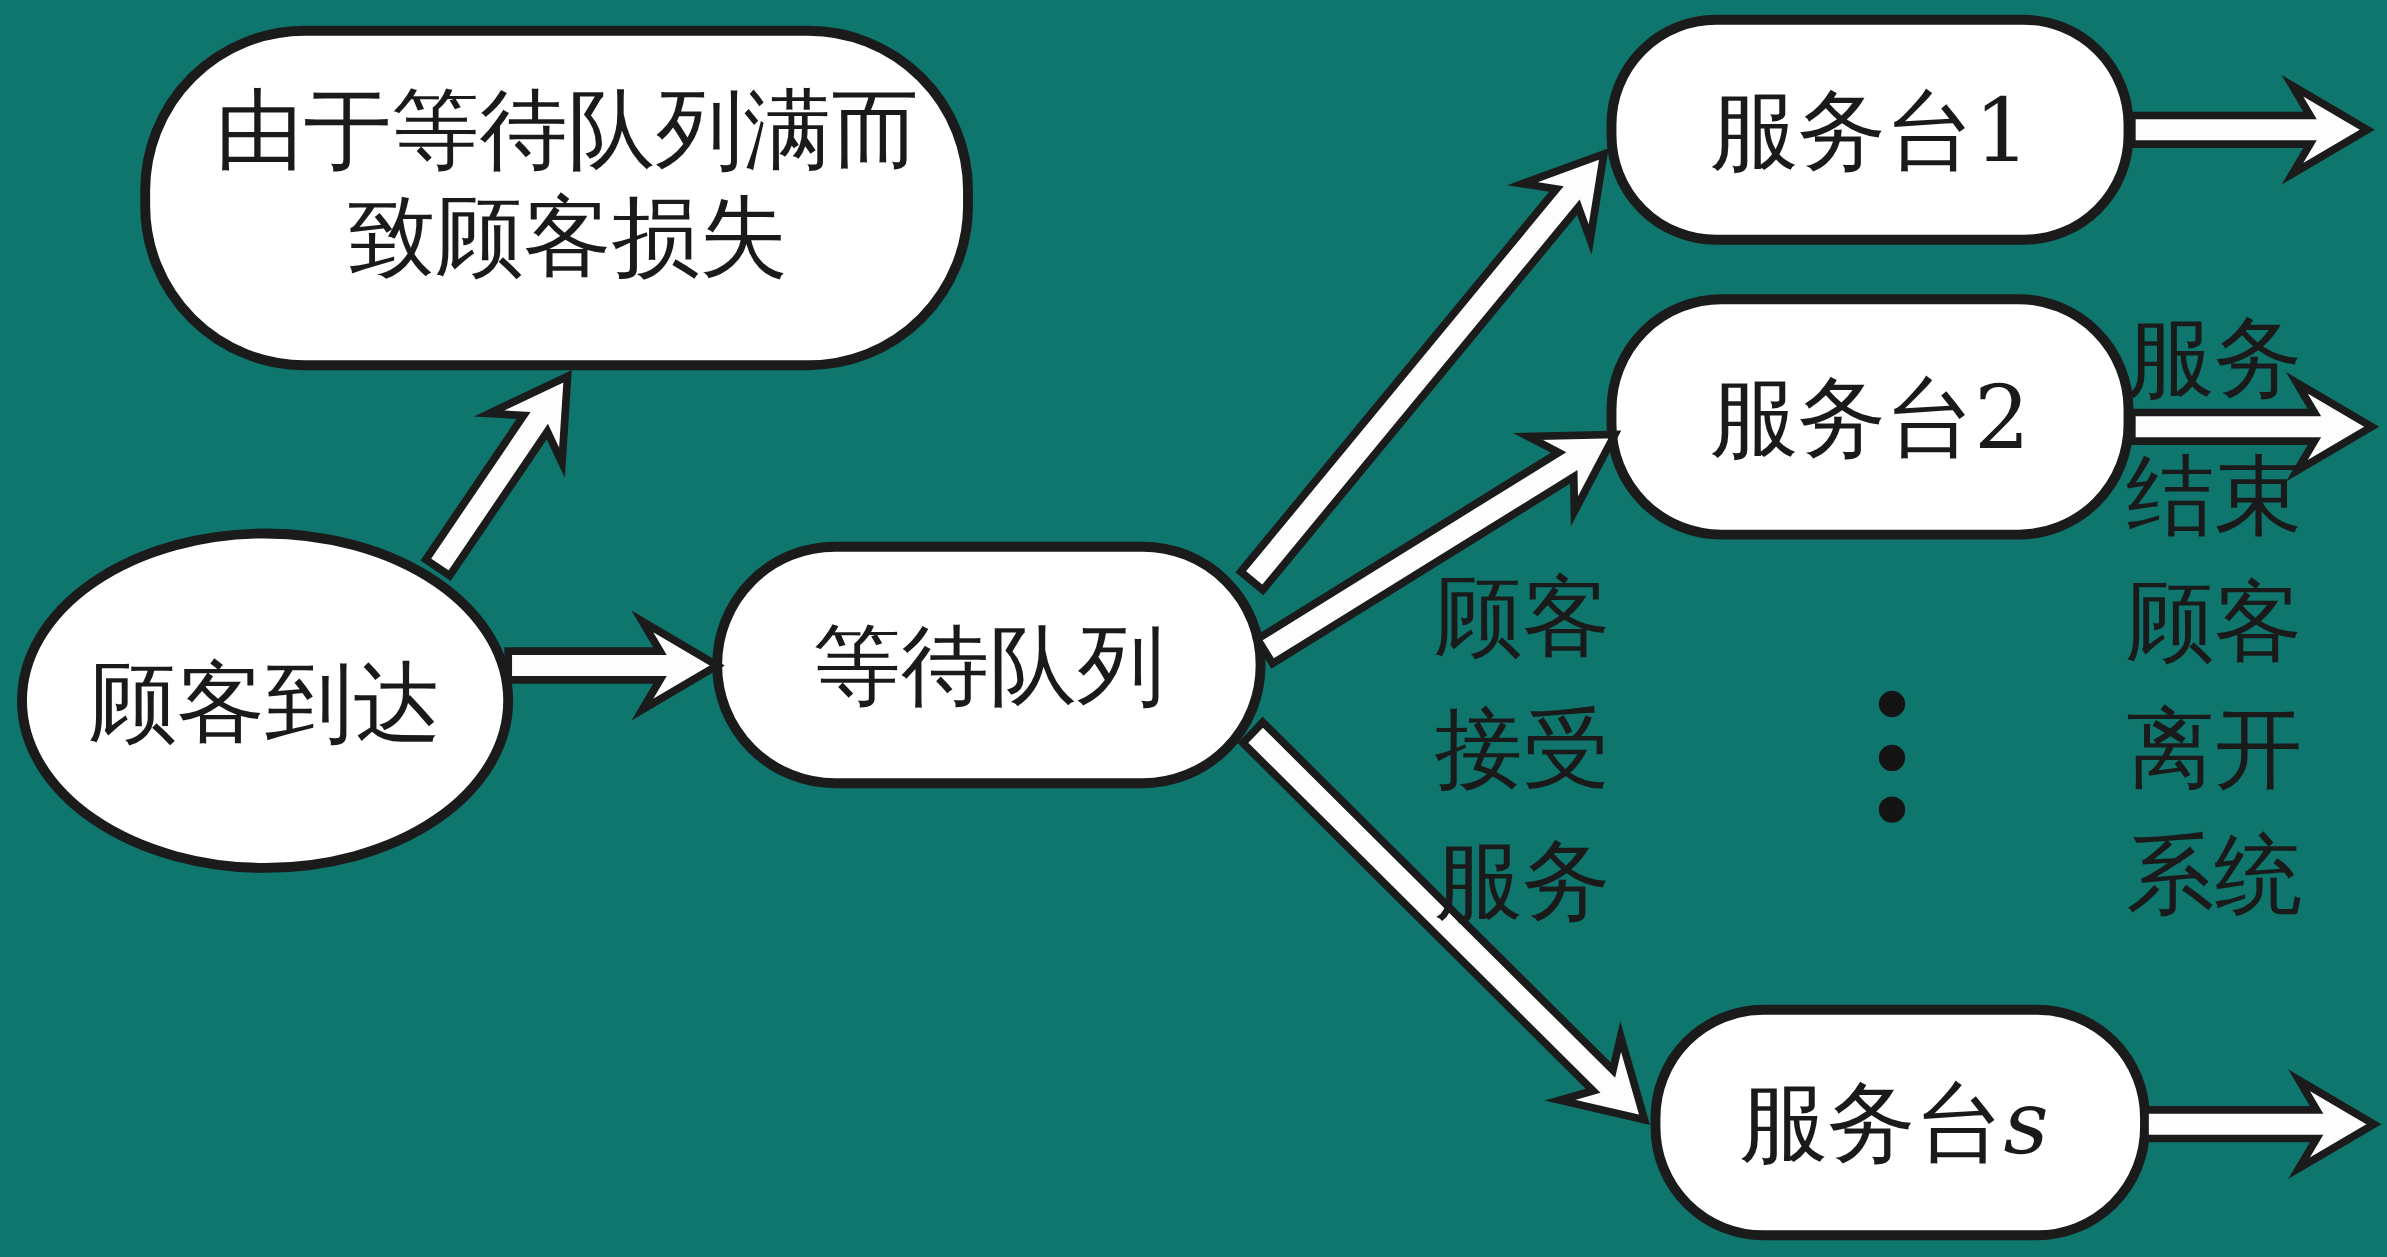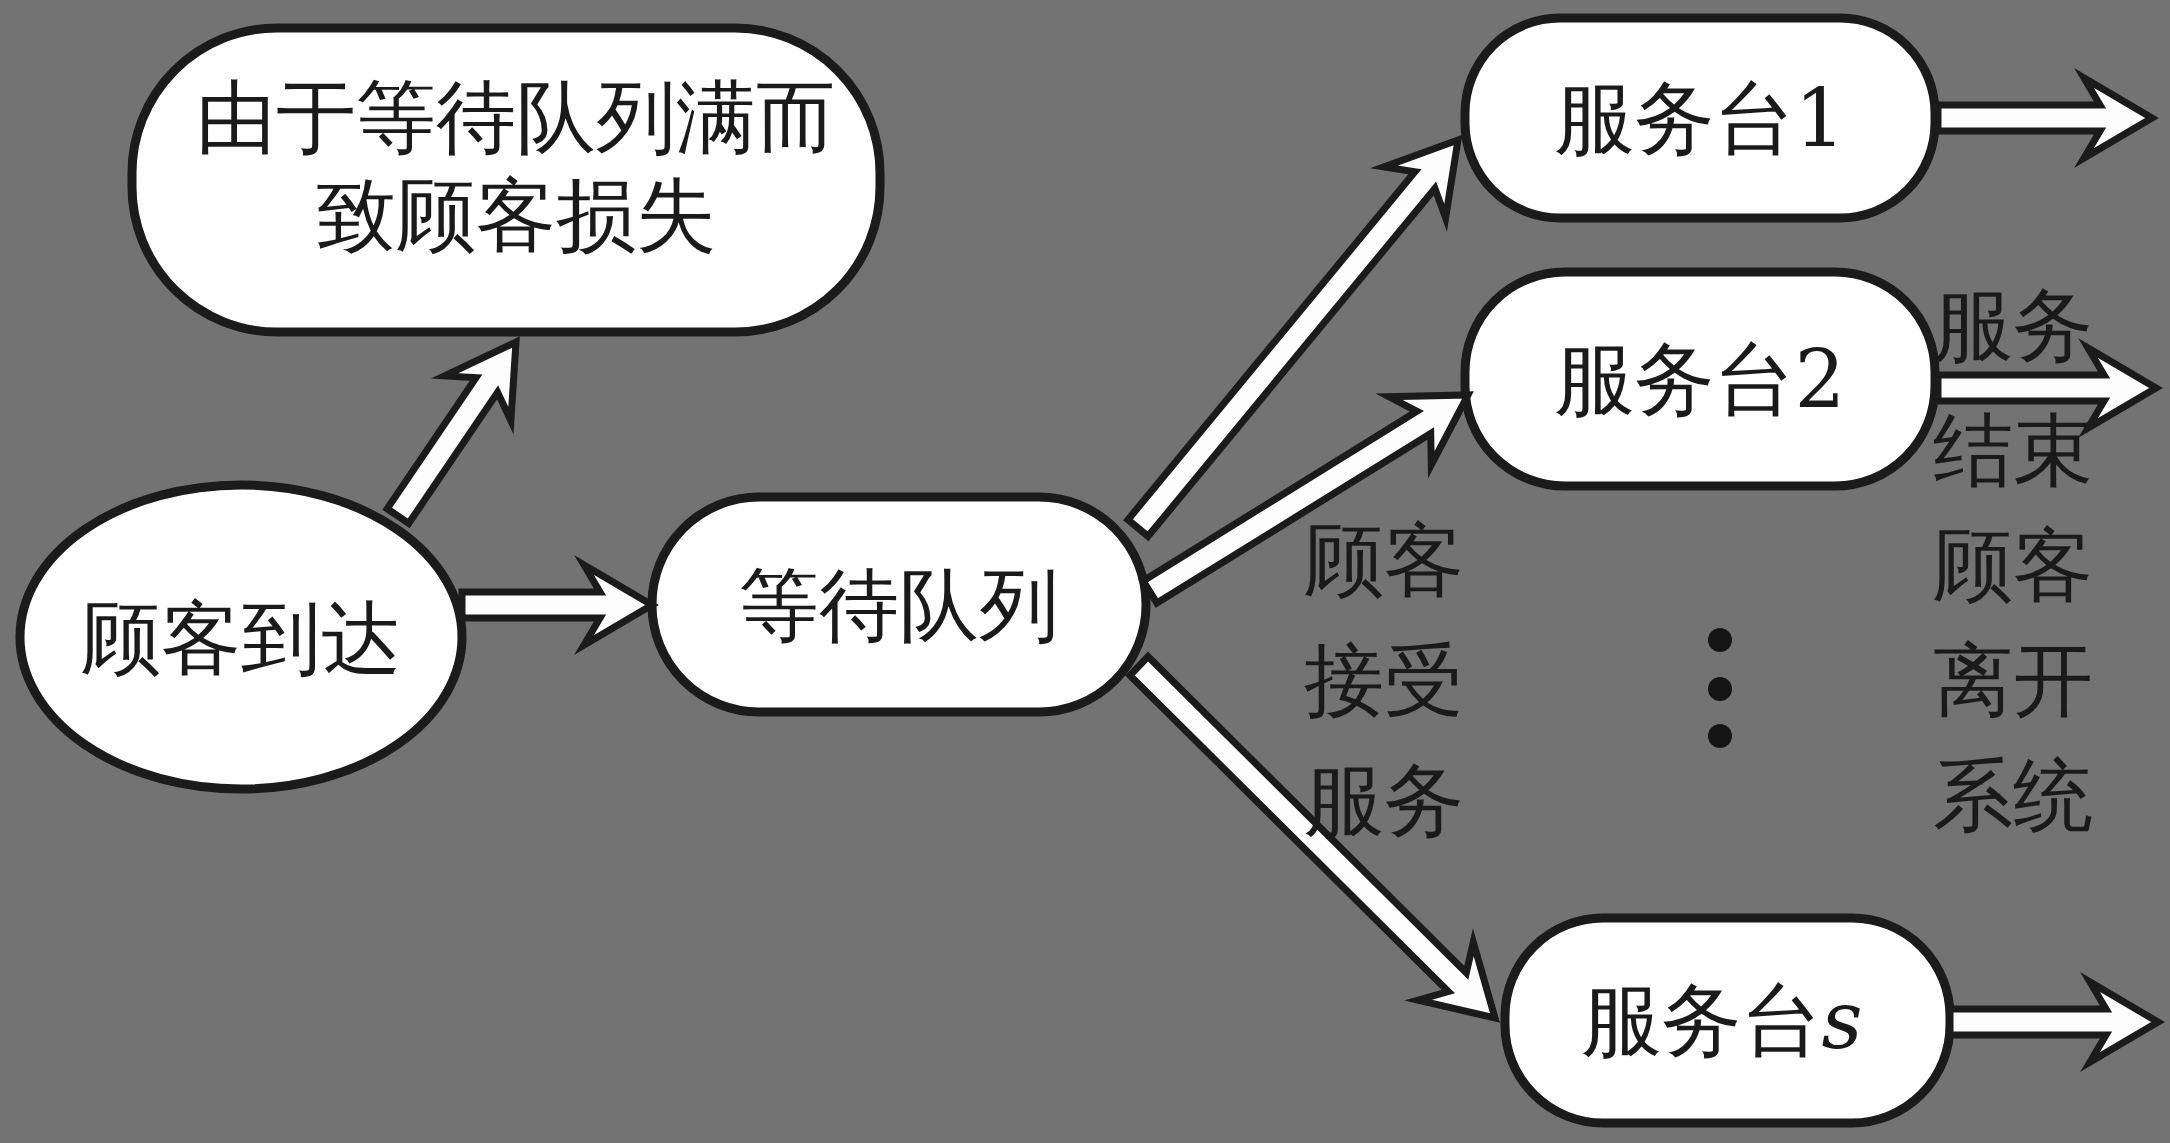--- a/index.html
+++ b/index.html
@@ -2,21 +2,21 @@
 <html><head>
 <meta charset="utf-8">
 <style>
   html, body {
     margin: 0; padding: 0;
     background: #fbfbfa;
   }
   .stage {
     position: relative;
     width: 2170px; height: 1143px;
-    background: #737373;
+    background: #0f766e;
     overflow: hidden;
   }
   svg { display: block; }
   .node-shape {
     fill: #ffffff;
     stroke: #1b1b1b;
     stroke-width: 9;
   }
   .arrow {
     fill: #fdfdfd;

